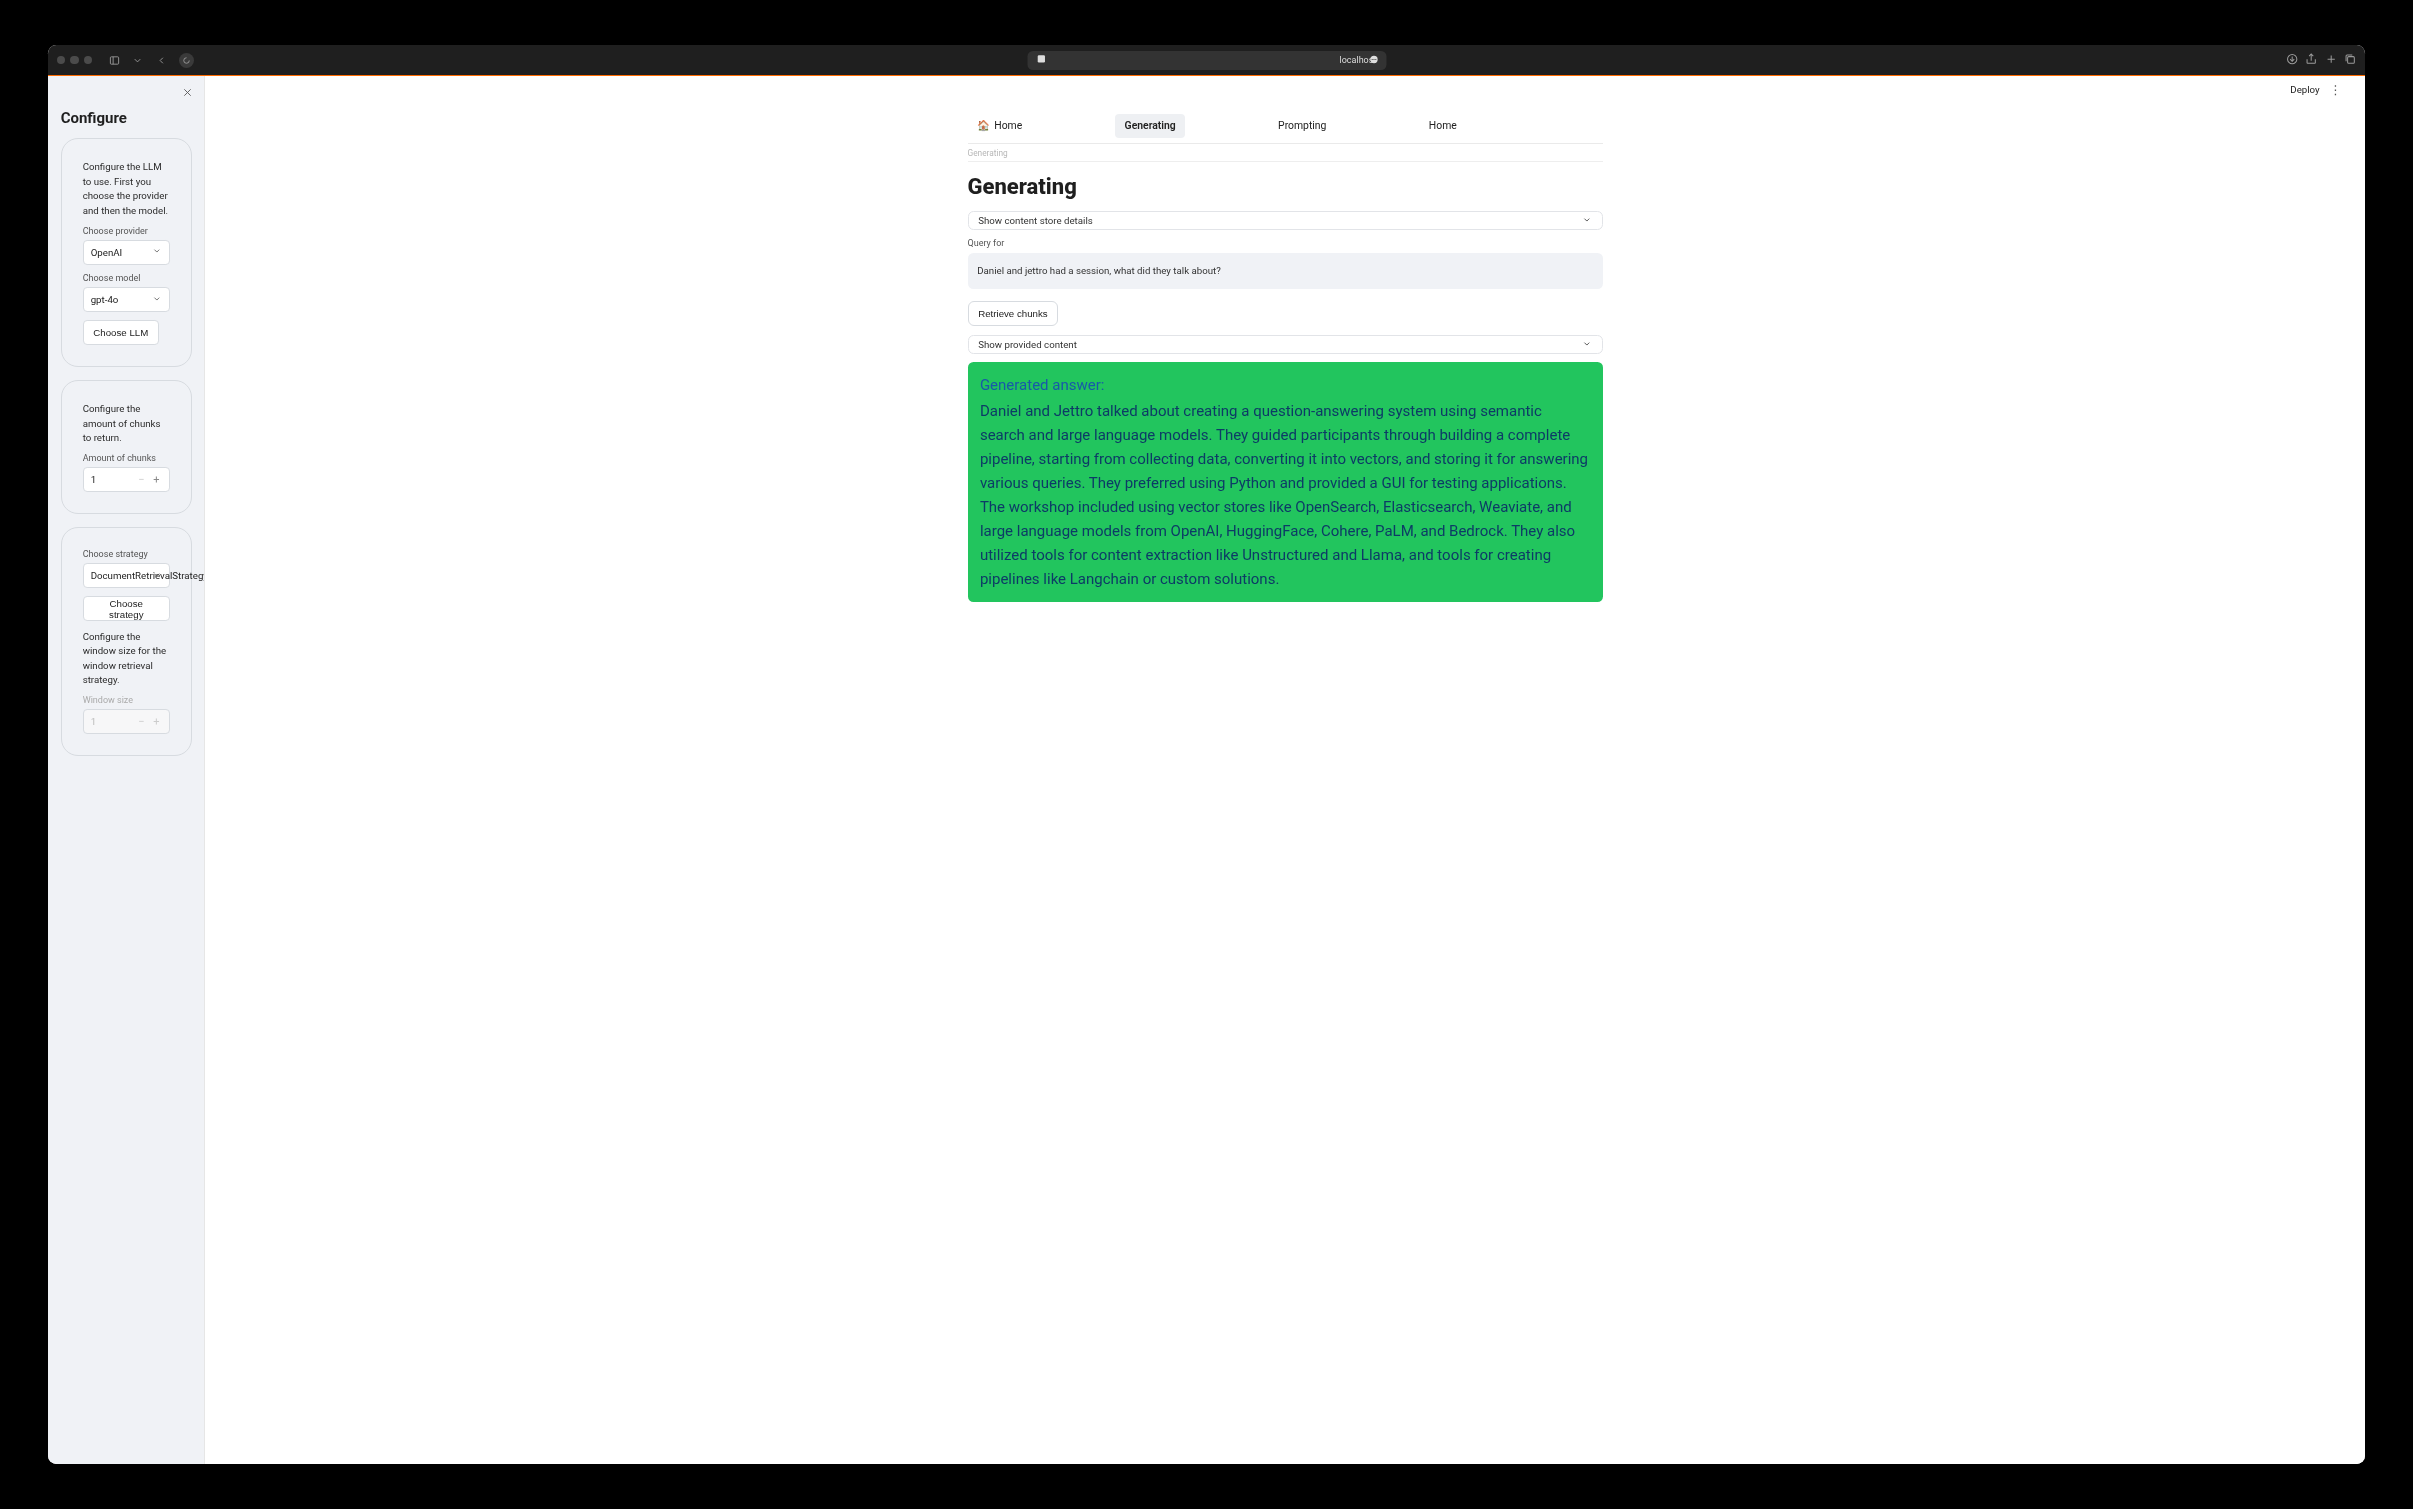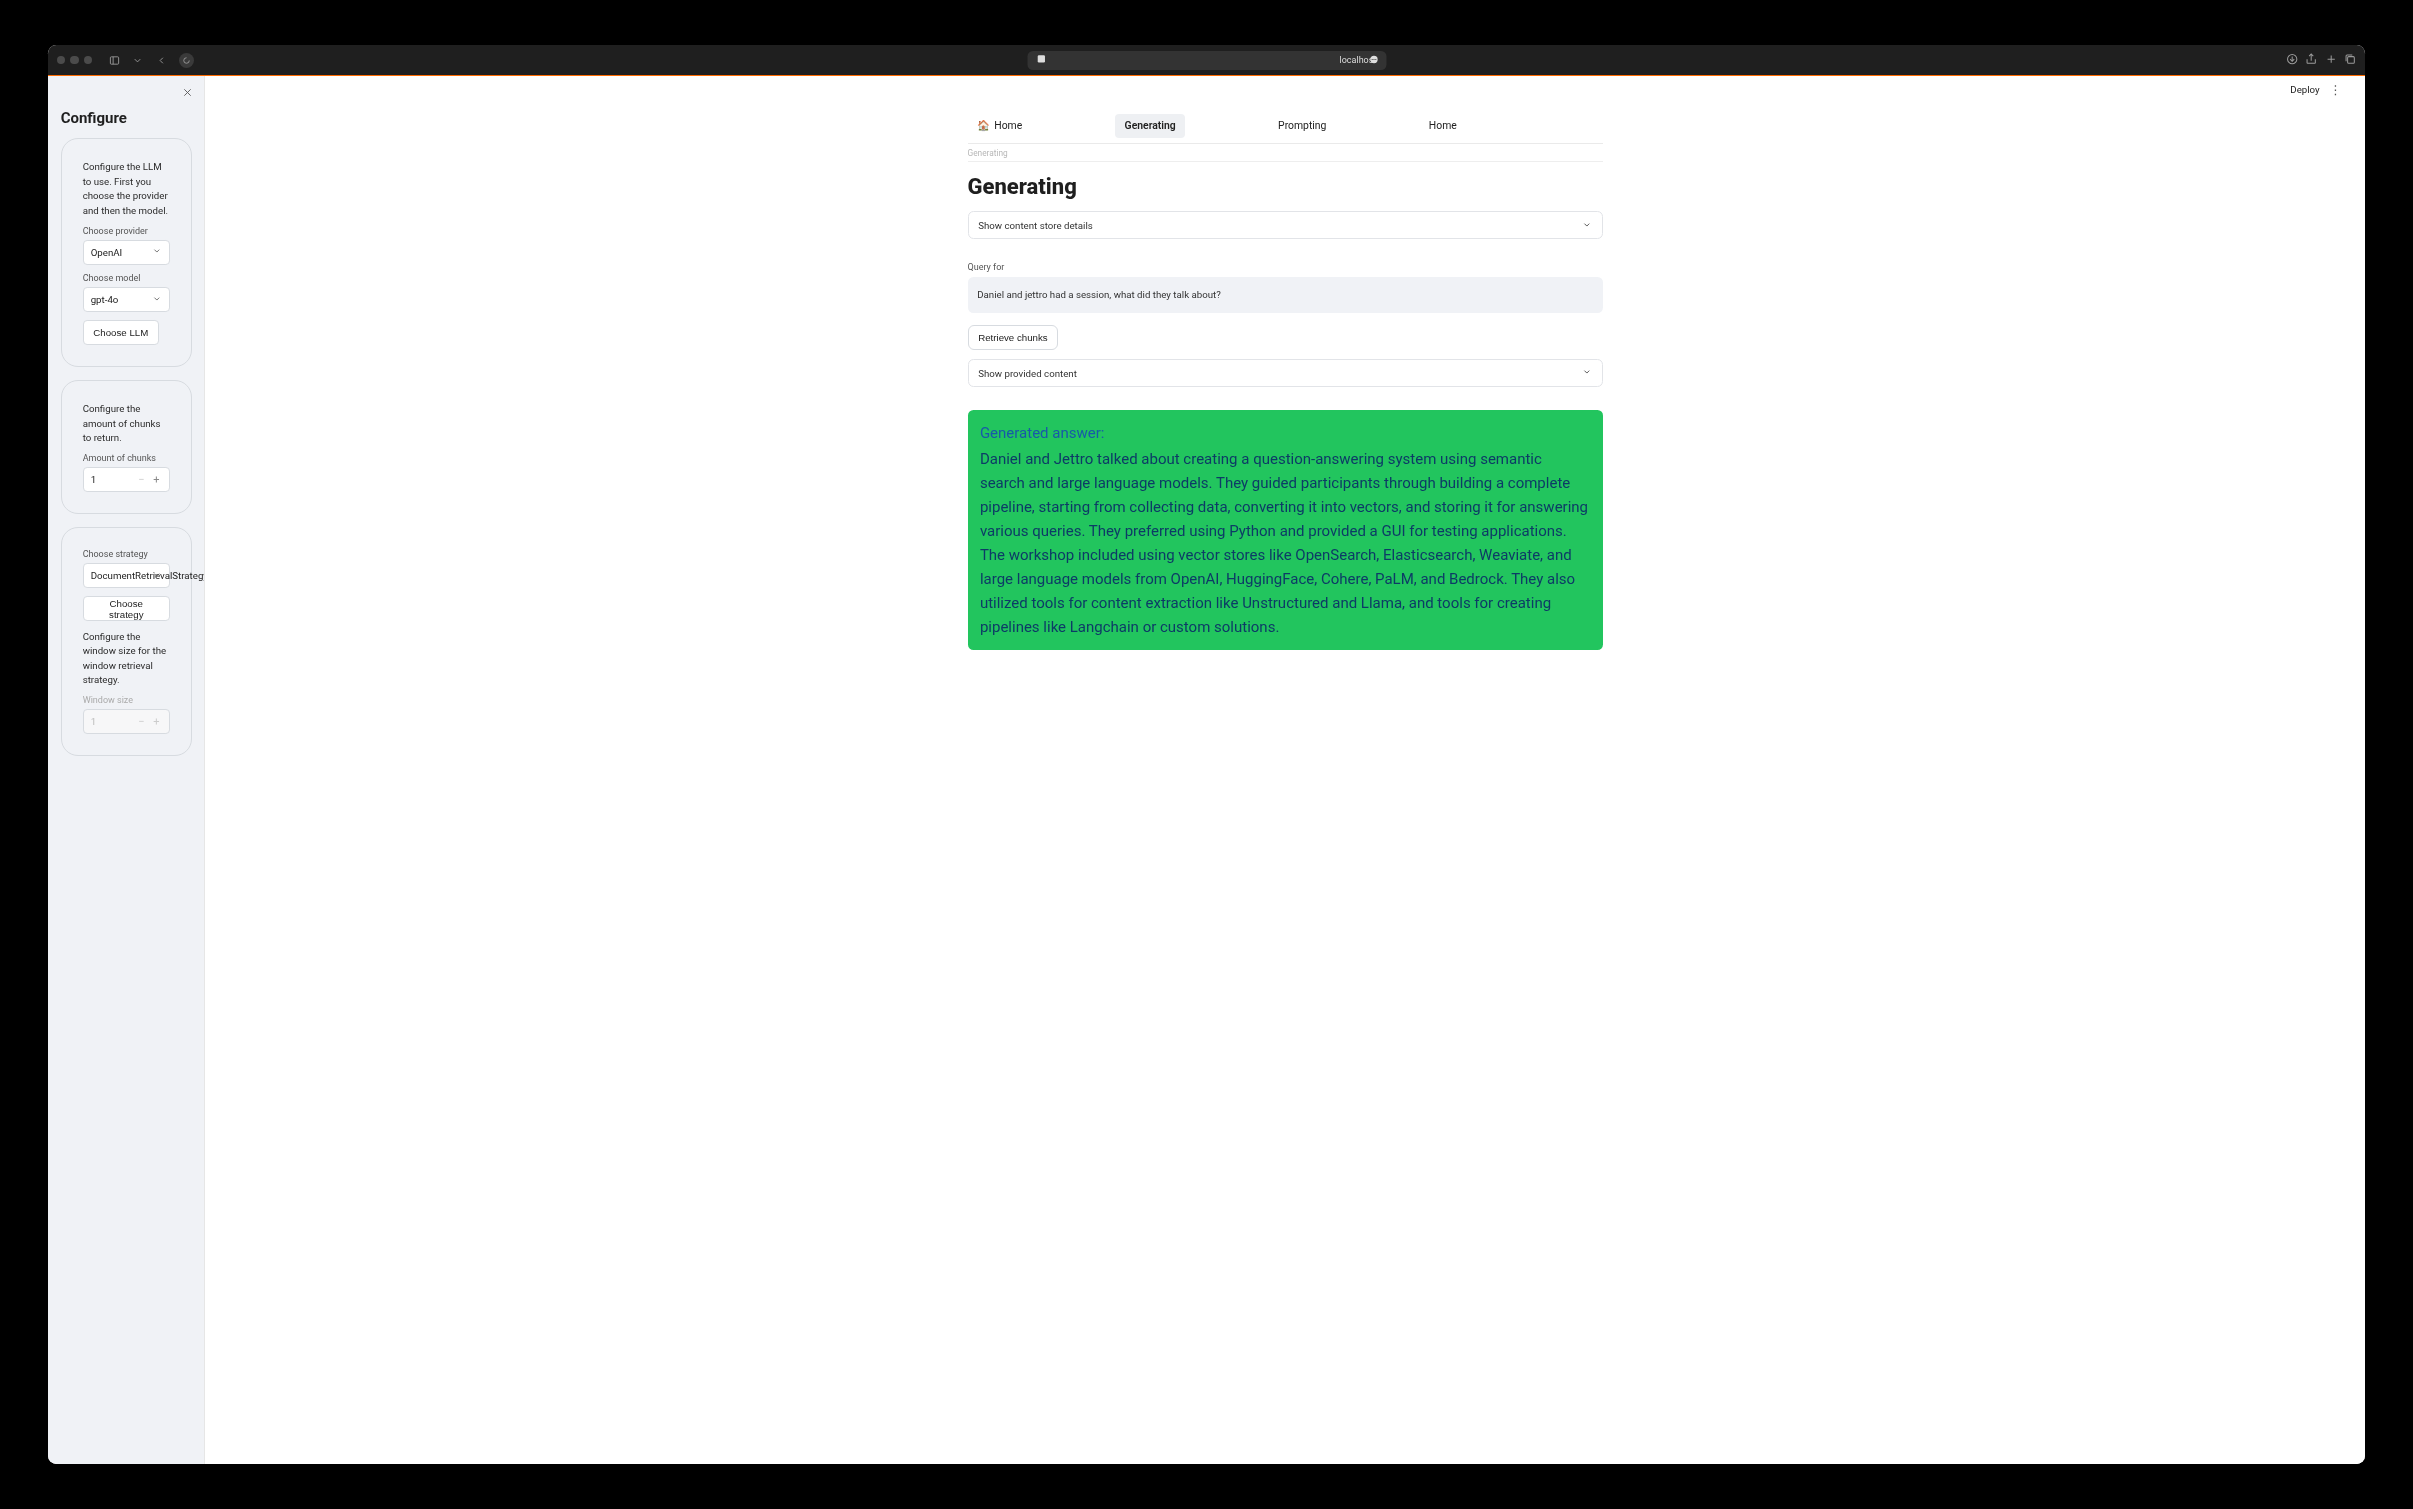--- a/index.html
+++ b/index.html
@@ -42,21 +42,21 @@
   .topbar { height: 28px; display: flex; align-items: center; justify-content: flex-end; padding: 0 23px; gap: 9.7px; }
   .topbar .deploy { font-size: 9.7px; color: #222; cursor: pointer; }
   .topbar .kebab { color: #555; cursor: pointer; font-size: 12.4px; line-height: 1; }
   .content { max-width: 663px; margin: 0 auto; padding: 4.1px 14px 28px 14px; }
   .tabs { display: flex; gap: 83px; border-bottom: 0.7px solid #eaeaea; padding: 5.5px 0 5.5px 0; margin-bottom: 4.1px; position: relative; }
   .tab { font-size: 10.4px; color: #222; padding: 5.5px 9.7px; border-radius: 4.1px; cursor: pointer; display: inline-flex; align-items: center; gap: 4.1px; }
   .tab.active { background: #eef0f3; font-weight: 600; }
   .subtab { font-size: 8.3px; color: #b7b7b7; padding: 0 0 2.8px 0; }
   .divider-thin { height: 0.7px; background: #eee; margin-bottom: 12.4px; }
   h1.page { font-size: 22px; font-weight: 800; color: #1f1f1f; margin: 8.3px 0 12.4px 0; }
-  .expander { border: 0.7px solid #e2e4e8; border-radius: 5.5px; height: 28px; display: flex; align-items: center; justify-content: space-between; padding: 0 9.7px; font-size: 9.7px; color: #333; margin-bottom: 23px; cursor: pointer; }
+  .expander { border: 0.7px solid #e2e4e8; border-radius: 5.5px; height: 19px; display: flex; align-items: center; justify-content: space-between; padding: 0 9.7px; font-size: 9.7px; color: #333; margin-bottom: 8px; cursor: pointer; }
   .field-label { font-size: 9px; color: #555; margin-bottom: 4.1px; }
   .textinput { background: #f0f2f6; border: none; border-radius: 5.5px; height: 36px; display: flex; align-items: center; padding: 0 9.7px; font-size: 9.7px; color: #333; margin-bottom: 12px; }
   .answer { background: #22c55e; border-radius: 5.5px; padding: 11px 12.4px; color: #0d3b66; font-size: 15px; line-height: 1.6; }
   .answer .hdr { color: #1859a9; margin-bottom: 1.4px; }
 
   .house { font-size: 10.4px; }
 
   svg.chev-down { width: 9.7px; height: 9.7px; }
 </style>
 </head>

